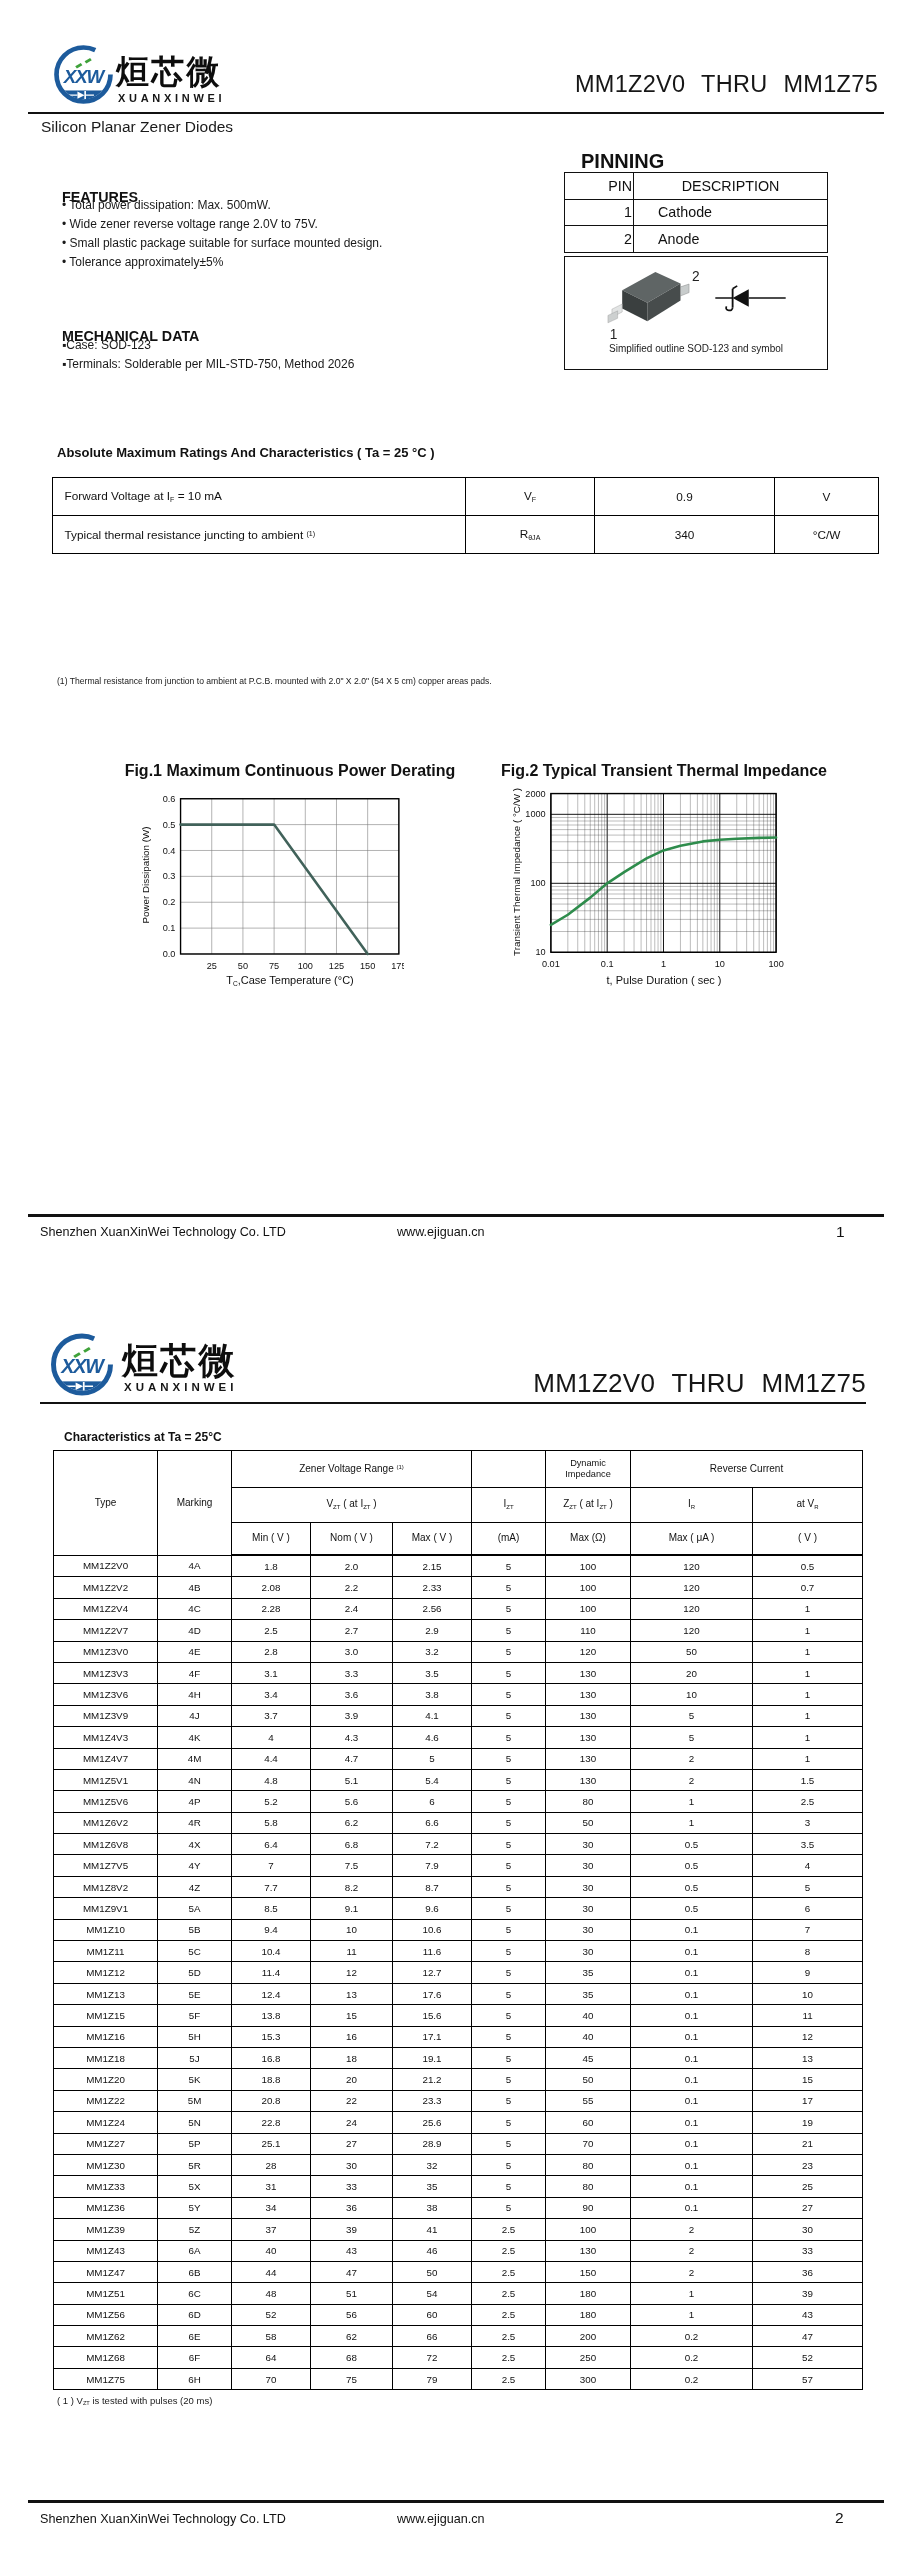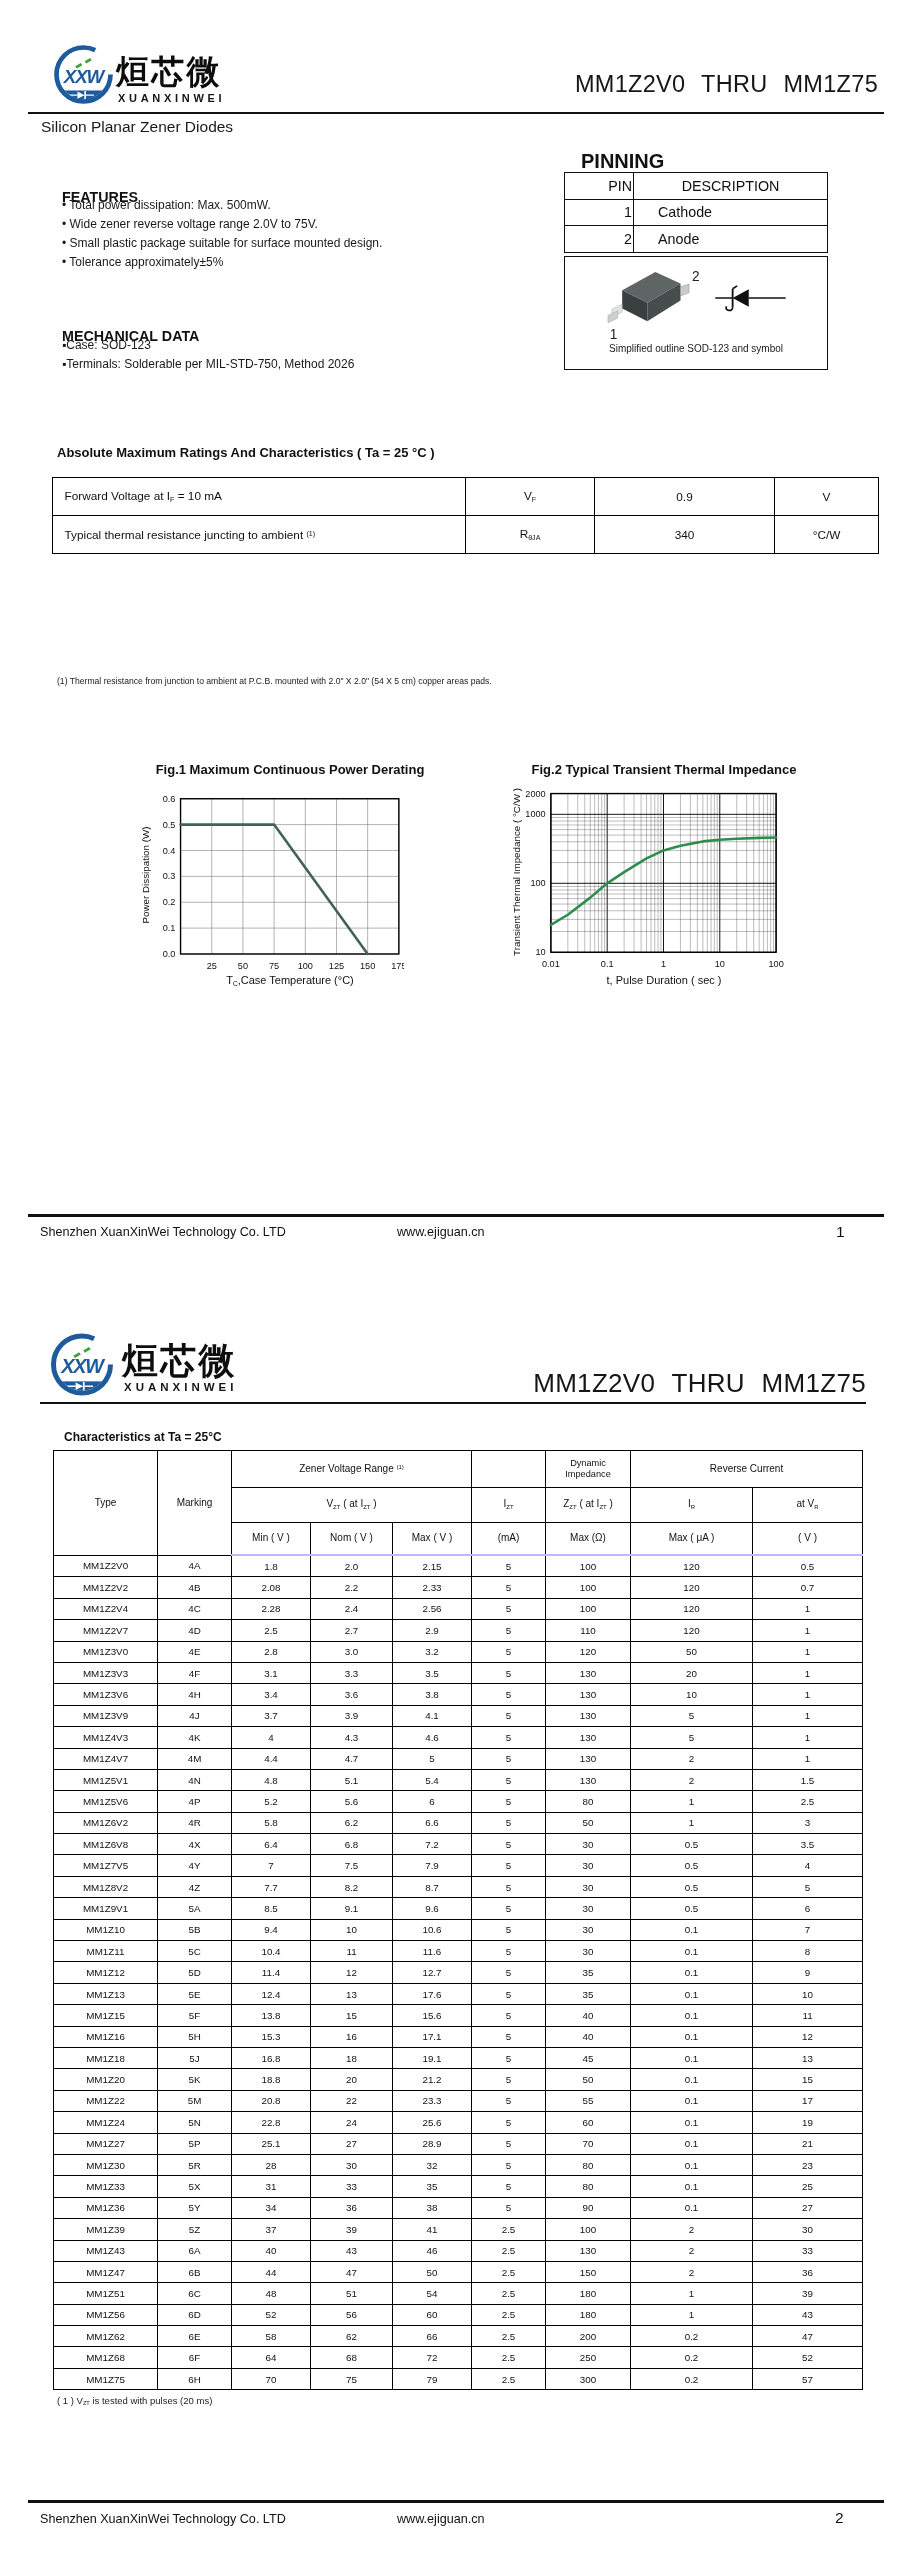--- a/index.html
+++ b/index.html
@@ -22,35 +22,35 @@
   .pin-table .c0{width:66px;text-align:right;}
   .pin-table .c1{text-align:left;padding-left:24px;}
   .pkg-box{border:1.4px solid #111;}
   .pkg-caption{font-size:10px;color:#1a1a1a;text-align:center;width:100%;}
   
   .amr-table{width:826px;table-layout:fixed;border:1.7px solid #000;}
   .amr-table th,.amr-table td{border:1.1px solid #000;height:35px;font-size:11.8px;font-weight:normal;vertical-align:middle;text-align:center;}
   .amr-table th{font-size:12px;}
   .amr-table .pcol{text-align:left;padding-left:11.5px;}
   .amr-head th{height:33px;}
-  .fig-title{font-size:13px;font-weight:bold;white-space:nowrap;transform:translateX(-50%);}
+  .fig-title{font-size:16px;font-weight:bold;white-space:nowrap;transform:translateX(-50%);}
   .axis-label{font-size:11px;color:#111;white-space:nowrap;transform:translateX(-50%);}
   .ylab{font-size:9.8px;color:#111;white-space:nowrap;transform:translate(-50%,-50%) rotate(-90deg);}
   .footer-co{font-size:12.6px;color:#111;}
   .footer-web{font-size:12.6px;color:#111;text-decoration:none;}
   .footer-page{font-size:15.5px;color:#111;}
   .footnote{font-size:8.6px;color:#1a1a1a;white-space:nowrap;}
   
   .char-heading{font-size:12px;font-weight:bold;}
   .char-table{width:810px;table-layout:fixed;border:1.4px solid #000;}
   .char-table th{border:0.8px solid #000;font-weight:normal;font-size:10px;vertical-align:middle;text-align:center;line-height:1.25;}
   .char-table td{border:0.8px solid #000;font-size:9.8px;text-align:center;vertical-align:middle;height:20.4px;padding:0;}
   .char-table .hr1 th{height:34px;}
   .char-table .hr2 th{height:32px;}
-  .char-table .hr3 th{height:29px;border-bottom:2px solid #c4b5fd;}
+  .char-table .hr3 th{height:29px;border-bottom:2px solid #000000;}
   .fn2{font-size:9.5px;color:#1a1a1a;}
 </style>
 </head>
 <body>
 
 <div>
 
   <div class="abs" style="left:53px;top:42px;width:61px;height:65px;">
     <svg width="61" height="65" viewBox="0 0 110 118">
       <circle cx="55" cy="59" r="49" fill="none" stroke="#1d5b9c" stroke-width="8.5" stroke-dasharray="252 56"></circle>

